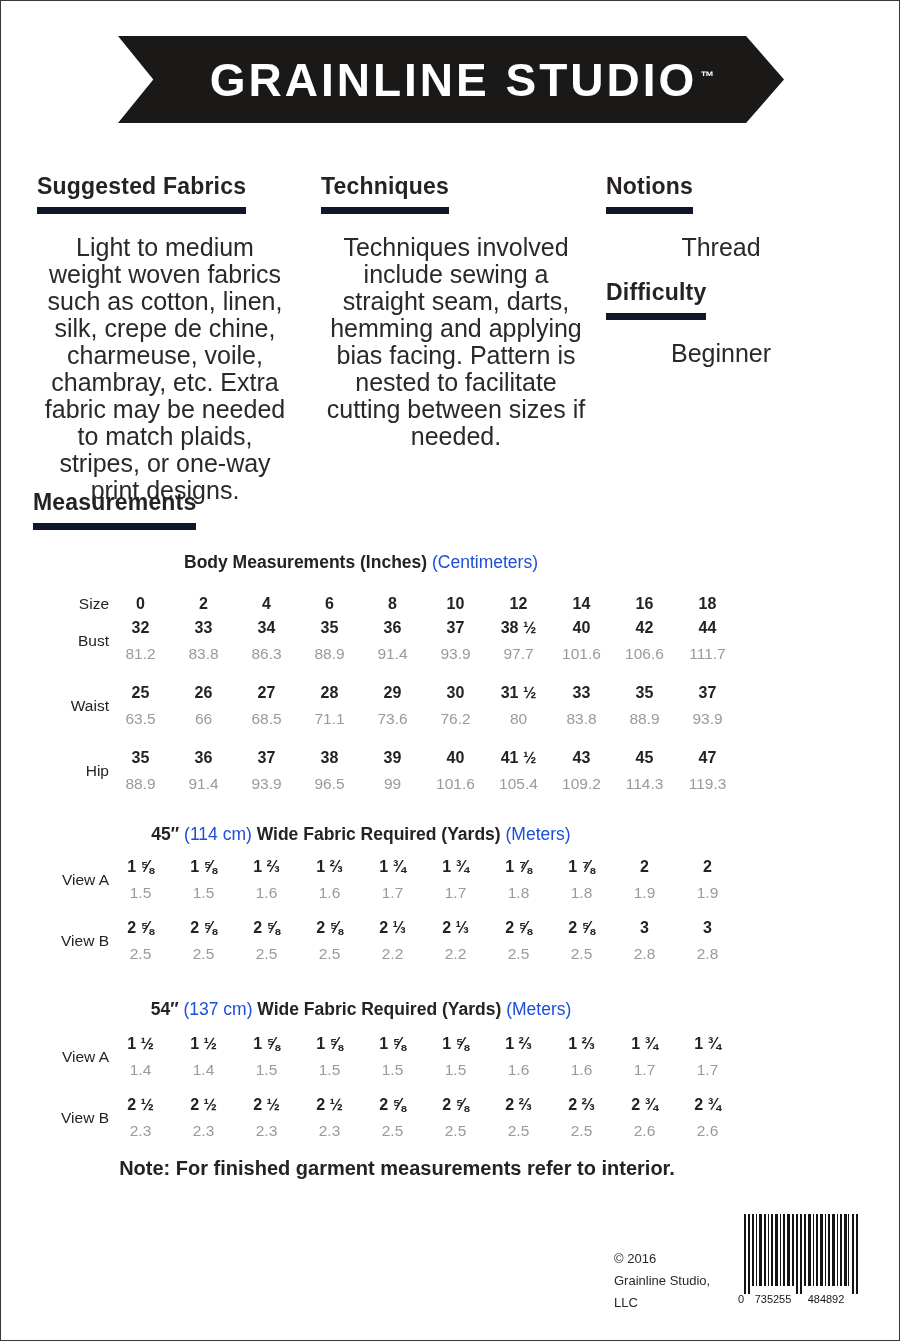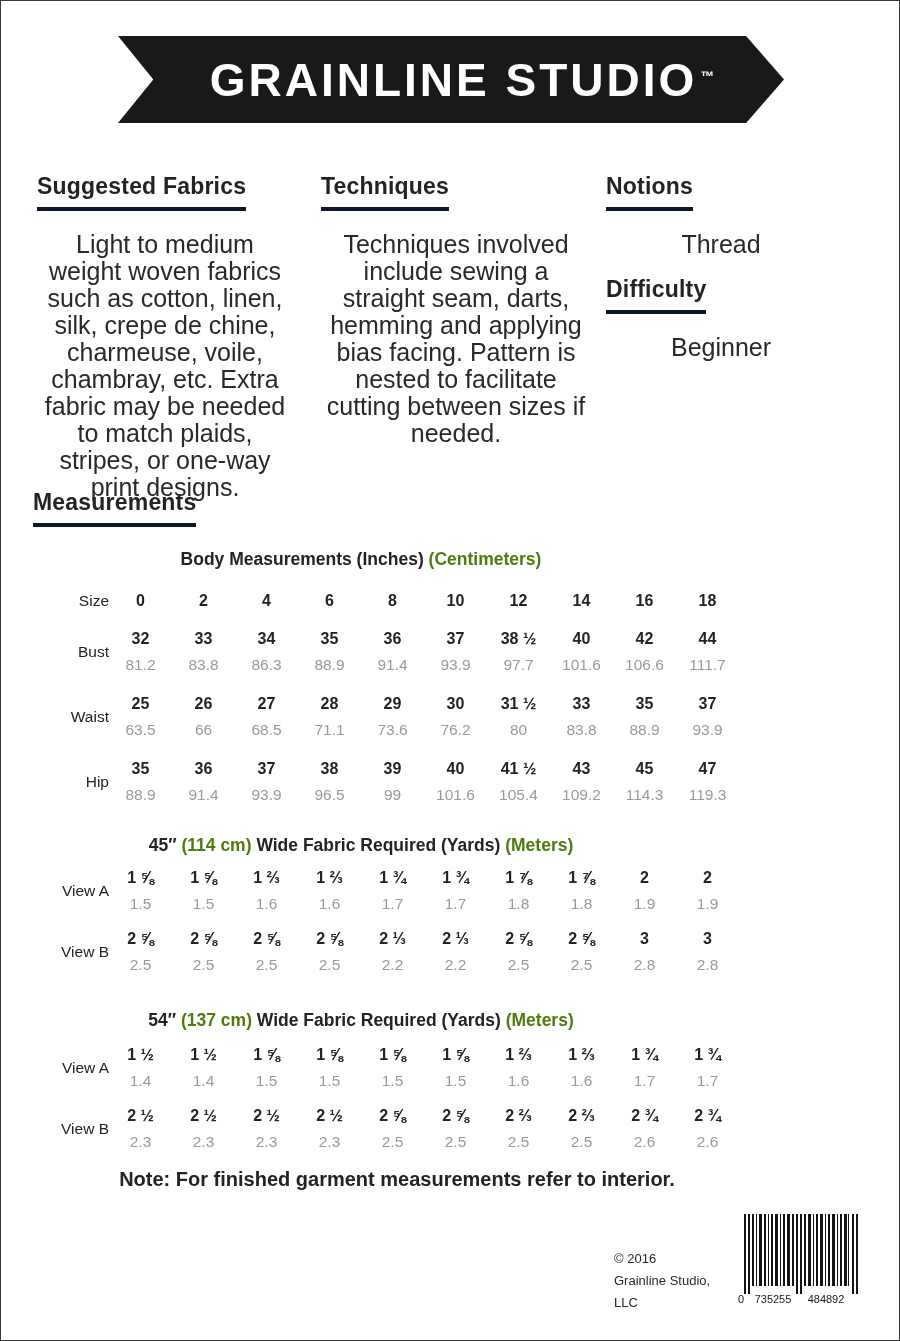--- a/index.html
+++ b/index.html
@@ -11,44 +11,44 @@
   
   .banner {
     position:absolute; left:117px; top:35px; width:666px; height:87px;
     background:#1b1818; display:flex; align-items:center; justify-content:center;
     clip-path:polygon(0 0, 94.3% 0, 100% 50%, 94.3% 100%, 0 100%, 5.3% 50%);
   }
   .banner-text { color:#fff; font-weight:700; font-size:46px; letter-spacing:3px; padding-left:22px; white-space:nowrap;text-align:center; }
   .tm { color:#fff; font-weight:700; font-size:14px; position:relative; top:-15px; margin-left:3px; letter-spacing:0; }
   
   .h3 { margin:0; font-size:23px; font-weight:700; letter-spacing:0.2px; }
-  .hu { display:inline-block; padding-bottom:7px; border-bottom:4px solid #0f172a; }
+  .hu { display:inline-block; padding-bottom:7px; border-bottom:7px solid #0f172a; }
   
   .info-col { position:absolute; top:172px; }
   #col-fabrics    { left:36px;  width:256px; }
   #col-techniques { left:320px; width:270px; }
   #col-notions    { left:605px; width:230px; }
   .body-text { margin:20px 0 0; font-size:25px; line-height:27px; color:#2b2828;text-align:center; }
   .h3.stacked { margin-top:18px; }
   
   .measure-area { position:absolute; left:32px; top:488px; width:728px; }
   .mtable { margin-top:19px; }
   .trow { display:grid; grid-template-columns:76px repeat(10,63px); align-items:center; }
   .lbl { font-size:15.5px; line-height:24px; color:#262223; text-align:right; }
   .cell { text-align:center; }
   .size-val { font-weight:700; font-size:16px; line-height:24px; }
   .in { font-weight:700; font-size:16px; line-height:24px; color:#262223; white-space:nowrap; }
   .cm { color:#9a9a9a; font-size:15.5px; line-height:24px; margin-top:2px; white-space:nowrap; }
   .title-row { min-height:26px; }
   .span-title { grid-column:2/10; text-align:center; font-size:17.5px; font-weight:700; white-space:nowrap; }
   .tt { color:#262223; font-weight:700; }
-  .tg { color:#4d7c0f; font-weight:700; }
+  .tg { color:#1d4ed8; font-weight:400; }
   .body-title-row { }
   #slot-size .trow { margin-top:17px; }
-  #slot-body .trow:nth-child(1) { margin-top:14px; }
+  #slot-body .trow:nth-child(1) { margin-top:0; }
   #slot-body .trow:nth-child(2) { margin-top:15px; }
   #slot-body .trow:nth-child(3) { margin-top:15px; }
   .fab-title-45 { margin-top:25px; }
   #slot-fab0 .trow:nth-child(1) { margin-top:8px; }
   #slot-fab0 .trow:nth-child(2) { margin-top:11px; }
   .fab-title-54 { margin-top:30px; }
   #slot-fab1 .trow:nth-child(1) { margin-top:10px; }
   #slot-fab1 .trow:nth-child(2) { margin-top:11px; }
   .note-row { margin-top:13px; display:block; }
   .note { text-align:center; font-weight:700; font-size:20px; line-height:24px; width:100%; }

